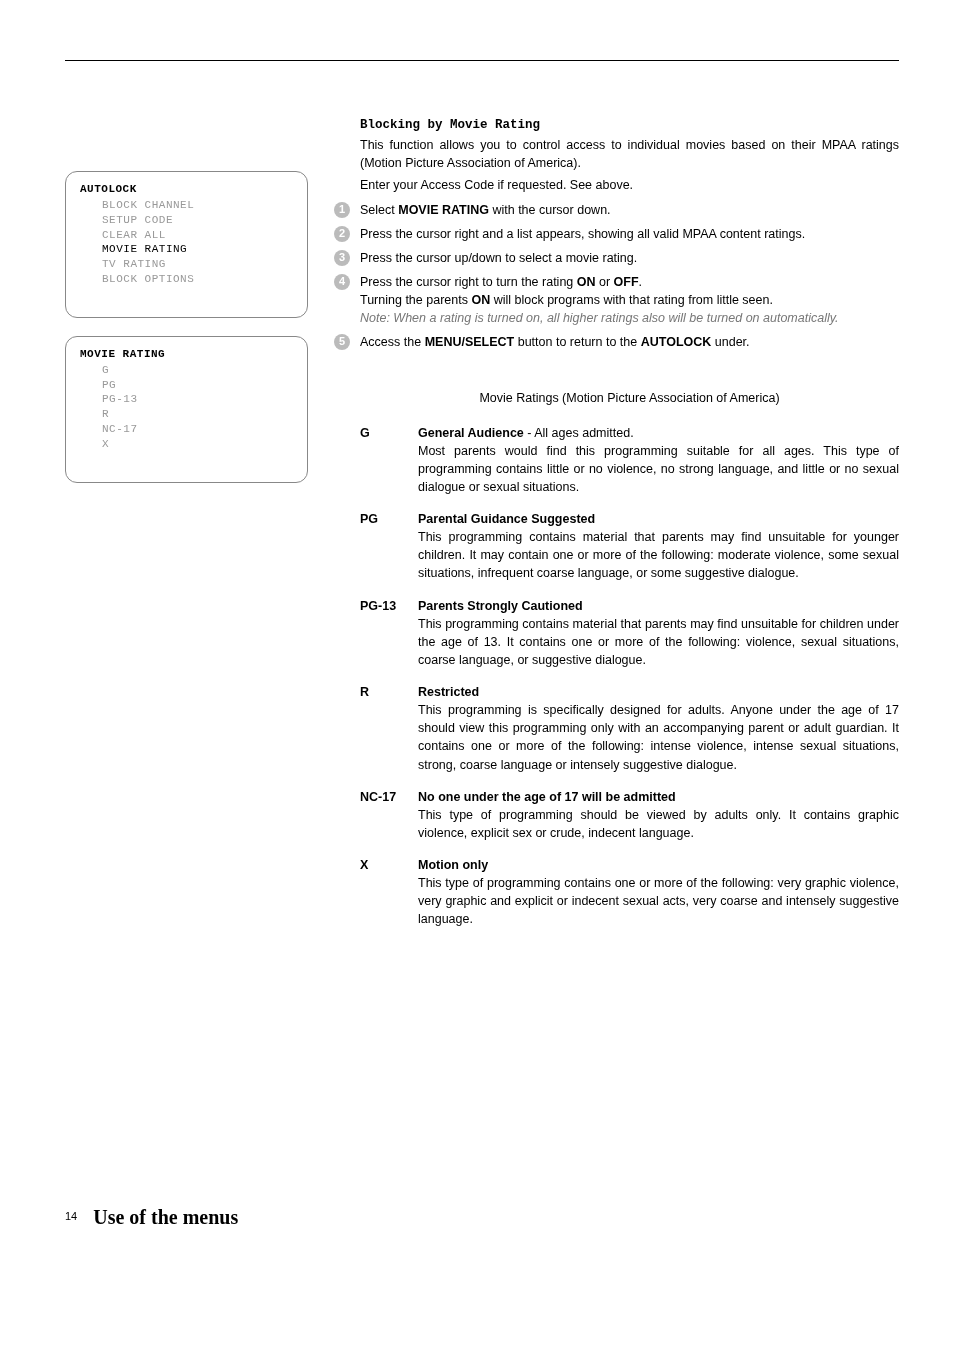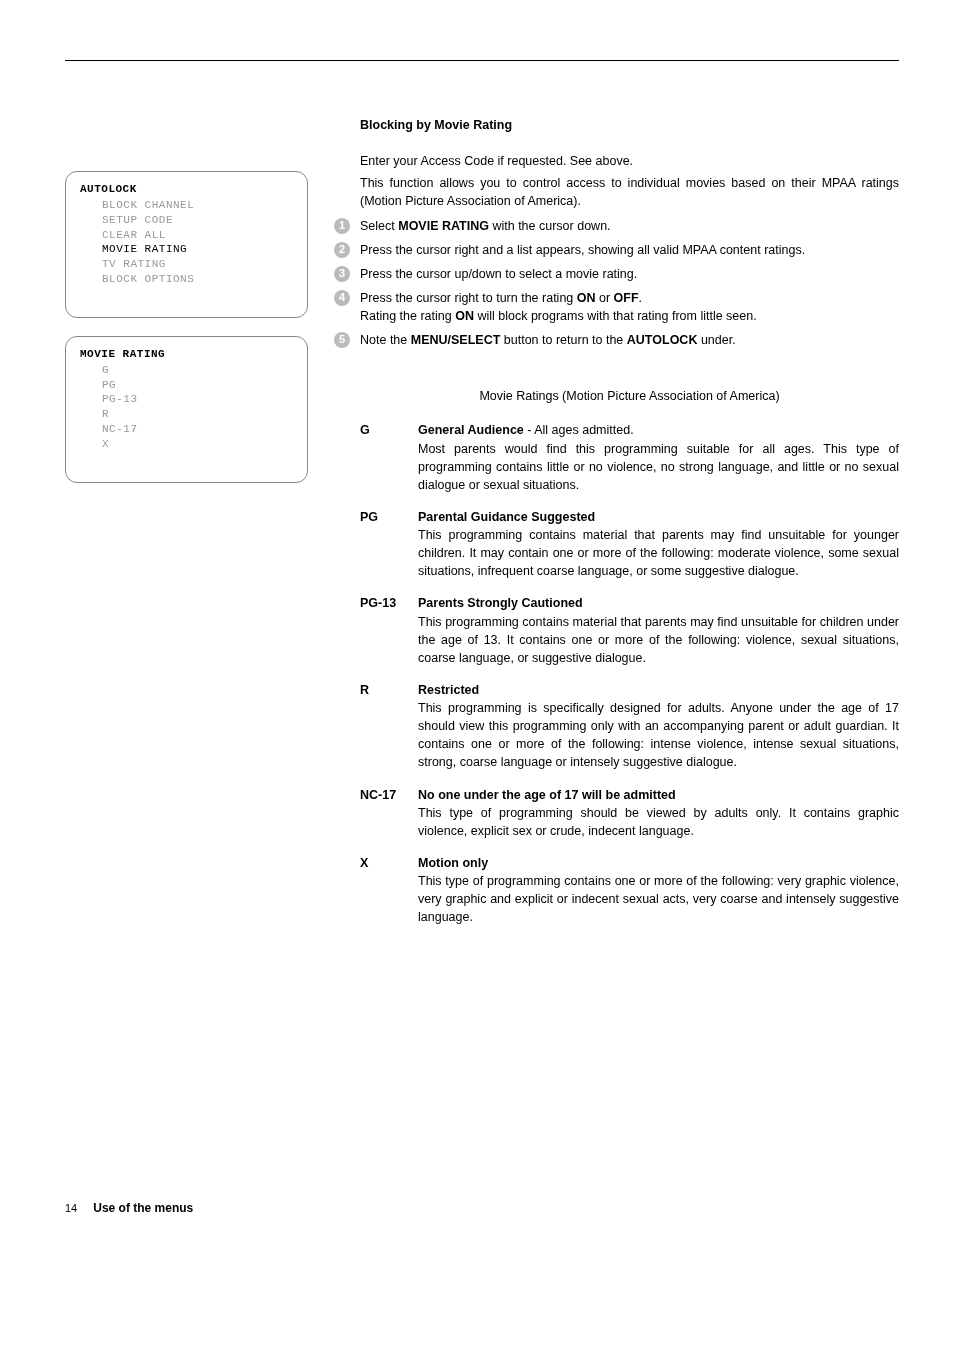--- a/index.html
+++ b/index.html
@@ -49,21 +49,22 @@
       margin-bottom: 1px;
     }
     .menu-item {
       padding-left: 22px;
     }
     .menu-item.active {
       color: #000;
     }
     .heading {
       font-weight: bold;
-      margin-bottom: 18px;
+      margin-bottom: 2px;
+      font-family: Liberation Mono, monospace;
     }
     .para {
       margin: 0 0 4px 0;
       text-align: justify;
     }
     .step-row {
       display: flex;
       align-items: flex-start;
       margin: 6px 0 6px -26px;
     }
@@ -114,22 +115,23 @@
       margin-top: 260px;
       display: flex;
       align-items: center;
       font-family: "Helvetica Neue", Arial, sans-serif;
     }
     .page-num {
       font-size: 11px;
       margin-right: 16px;
     }
     .footer-title {
-      font-size: 12px;
-      font-weight: bold;
+      font-size: 20px;
+      font-weight: bold;
+      font-family: Liberation Serif, serif;
     }
   </style>
 </head>
 <body>
 
 <div class="page-wrap">
   <div class="top-rule"></div>
 
   <div class="cols">
     <div class="left-col">
@@ -152,22 +154,22 @@
         <div class="menu-item">R</div>
         <div class="menu-item">NC-17</div>
         <div class="menu-item">X</div>
       </div>
 
     </div>
 
     <div class="right-col">
 
       <div class="heading">Blocking by Movie Rating</div>
+      <p class="para">This function allows you to control access to individual movies based on their MPAA ratings (Motion Picture Association of America).</p>
       <p class="para">Enter your Access Code if requested. See above.</p>
-      <p class="para">This function allows you to control access to individual movies based on their MPAA ratings (Motion Picture Association of America).</p>
 
       <div class="step-row">
         <div class="step-num">1</div>
         <div class="step-body">
           <span>Select </span><b>MOVIE RATING</b><span> with the cursor down.</span>
         </div>
       </div>
 
       <div class="step-row">
         <div class="step-num">2</div>
@@ -176,28 +178,29 @@
 
       <div class="step-row">
         <div class="step-num">3</div>
         <div class="step-body">Press the cursor up/down to select a movie rating.</div>
       </div>
 
       <div class="step-row">
         <div class="step-num">4</div>
         <div class="step-body">
           <span>Press the cursor right to turn the rating </span><b>ON</b><span> or </span><b>OFF</b><span>.</span><br>
-          <span>Rating the rating </span><b>ON</b><span> will block programs with that rating from little seen.</span><br>
+          <span>Turning the parents </span><b>ON</b><span> will block programs with that rating from little seen.</span><br>
+          <span class="italic">Note: When a rating is turned on, all higher ratings also will be turned on automatically.</span>
         </div>
       </div>
 
       <div class="step-row">
         <div class="step-num">5</div>
         <div class="step-body">
-          <span>Note the </span><b>MENU/SELECT</b><span> button to return to the </span><b>AUTOLOCK</b><span> under.</span>
+          <span>Access the </span><b>MENU/SELECT</b><span> button to return to the </span><b>AUTOLOCK</b><span> under.</span>
         </div>
       </div>
 
       <div class="ratings-heading">Movie Ratings (Motion Picture Association of America)</div>
 
       <div class="rating-block">
         <div class="rating-code">G</div>
         <div class="rating-body">
           <span class="rating-title">General Audience</span><span> - All ages admitted.</span><br>
           <span>Most parents would find this programming suitable for all ages. This type of programming contains little or no violence, no strong language, and little or no sexual dialogue or sexual situations.</span>

